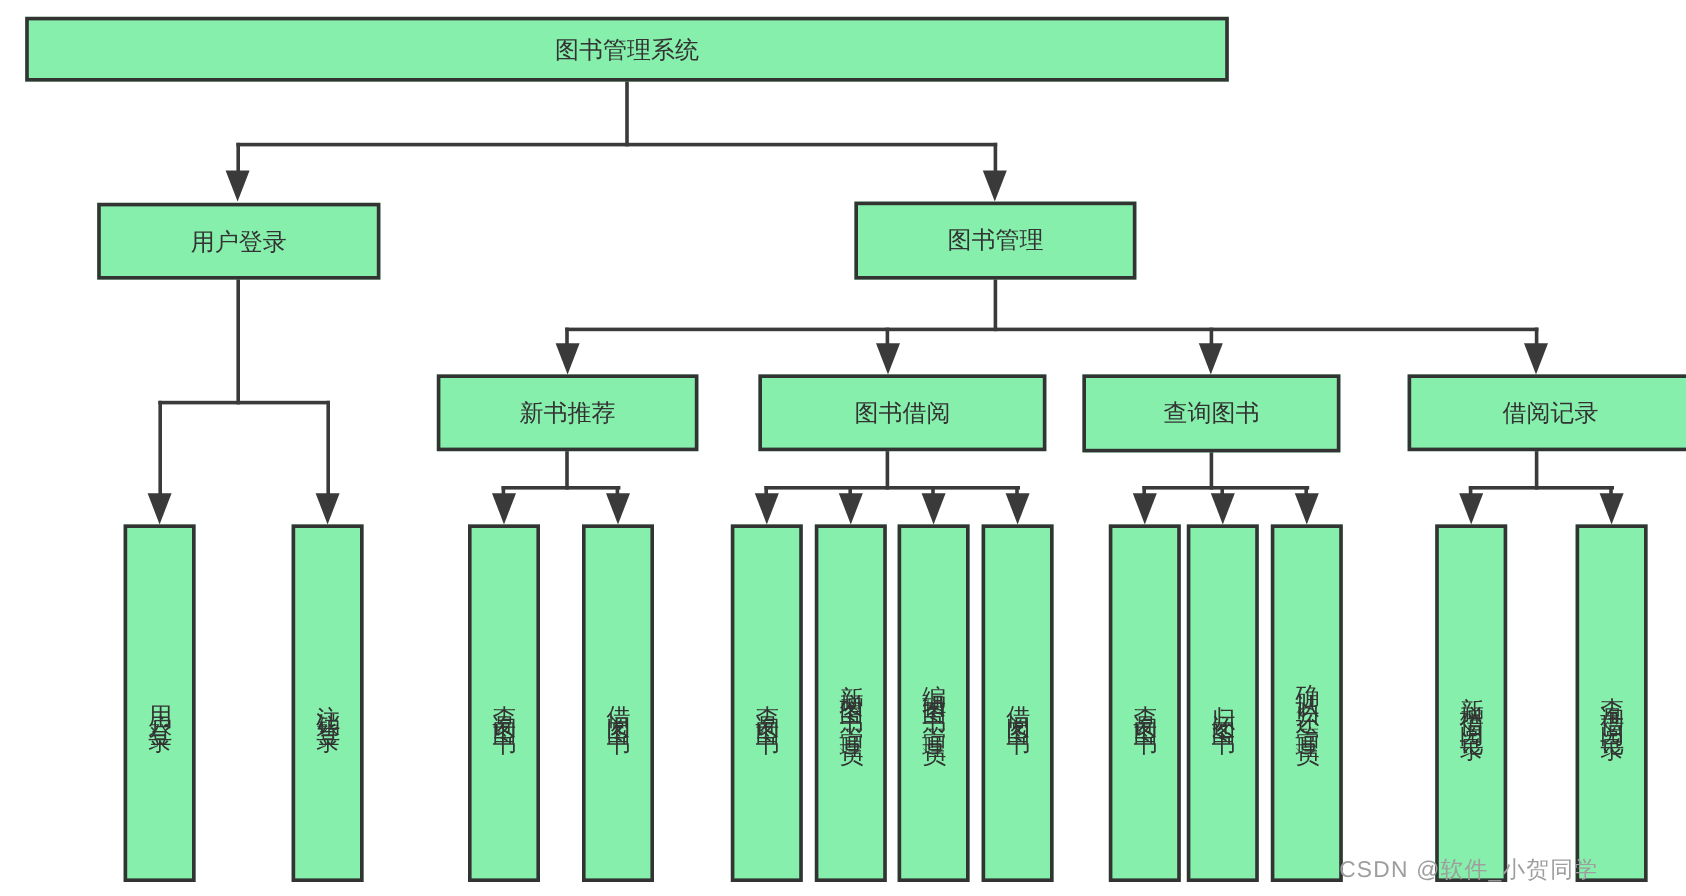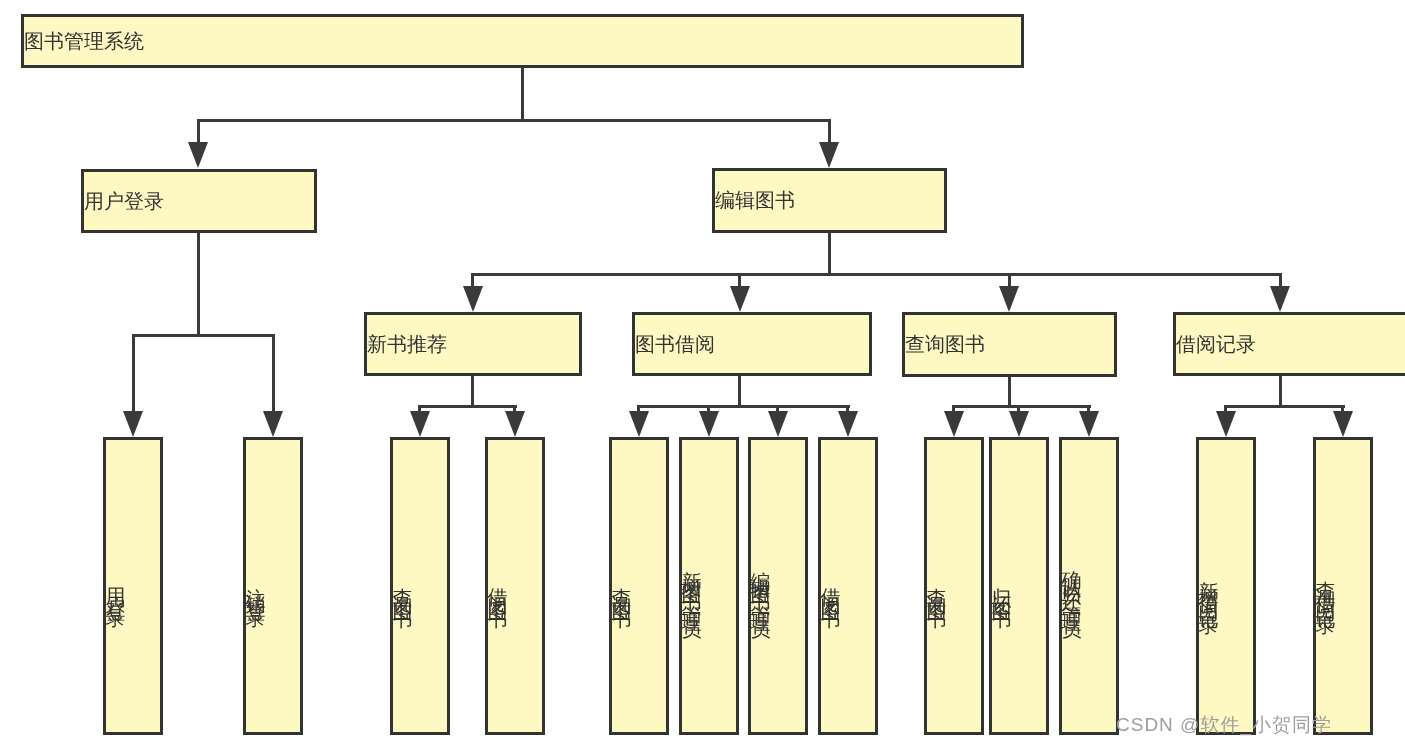--- a/index.html
+++ b/index.html
@@ -8,22 +8,22 @@
     font-family:"Liberation Sans",sans-serif;color:#333333;
   }
   
   .lh{position:absolute;height:3px;background:#3a3a3a;}
   .lv{position:absolute;width:3px;background:#3a3a3a;}
   .ar{position:absolute;width:0;height:0;
       border-left:10px solid transparent;border-right:10px solid transparent;
       border-top:26px solid #3a3a3a;}
   
   .node{
-    position:absolute;box-sizing:border-box;border:3px solid #333333;background:#fef9c3;
-    display:flex;align-items:center;justify-content:flex-start;
+    position:absolute;box-sizing:border-box;border:3px solid #333333;background:#86efac;
+    display:flex;align-items:center;justify-content:center;
     font-size:20px;color:#333333;z-index:2;
   }
   .leaf{border-width:3px;}
   .vtext{
     writing-mode:vertical-rl;text-orientation:mixed;
     letter-spacing:7px;font-size:20px;line-height:1;white-space:nowrap;
   }
   .watermark{
     position:absolute;left:1116px;top:712px;z-index:5;
     font-size:19px;letter-spacing:1px;color:#9e9e9e;white-space:nowrap;
@@ -94,21 +94,21 @@
   <div class="ar" style="left:1333px;top:411px"></div>
 
   <div class="node" style="left:21px;top:14px;width:1003px;height:54px">
     <span>图书管理系统</span>
   </div>
 
   <div class="node" style="left:81px;top:169px;width:236px;height:64px">
     <span>用户登录</span>
   </div>
   <div class="node" style="left:712px;top:168px;width:235px;height:65px">
-    <span>编辑图书</span>
+    <span>图书管理</span>
   </div>
 
   <div class="node" style="left:364px;top:312px;width:218px;height:64px">
     <span>新书推荐</span>
   </div>
   <div class="node" style="left:632px;top:312px;width:240px;height:64px">
     <span>图书借阅</span>
   </div>
   <div class="node" style="left:902px;top:312px;width:215px;height:65px">
     <span>查询图书</span>

